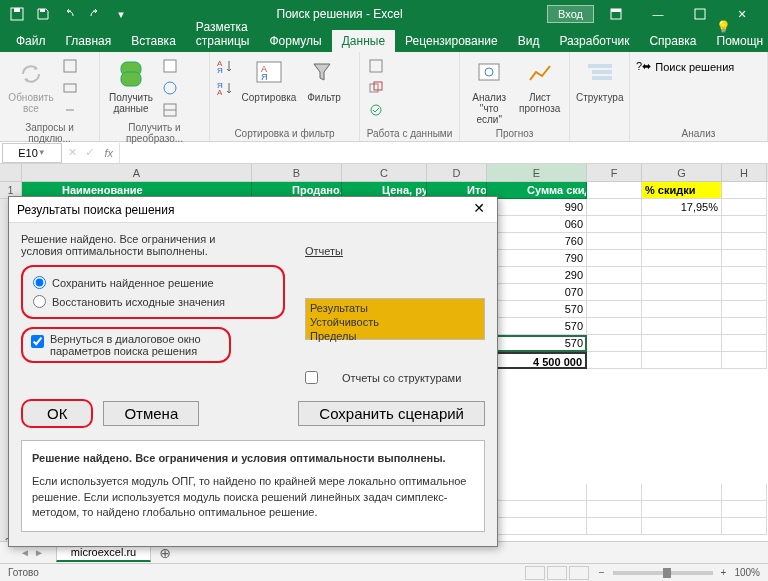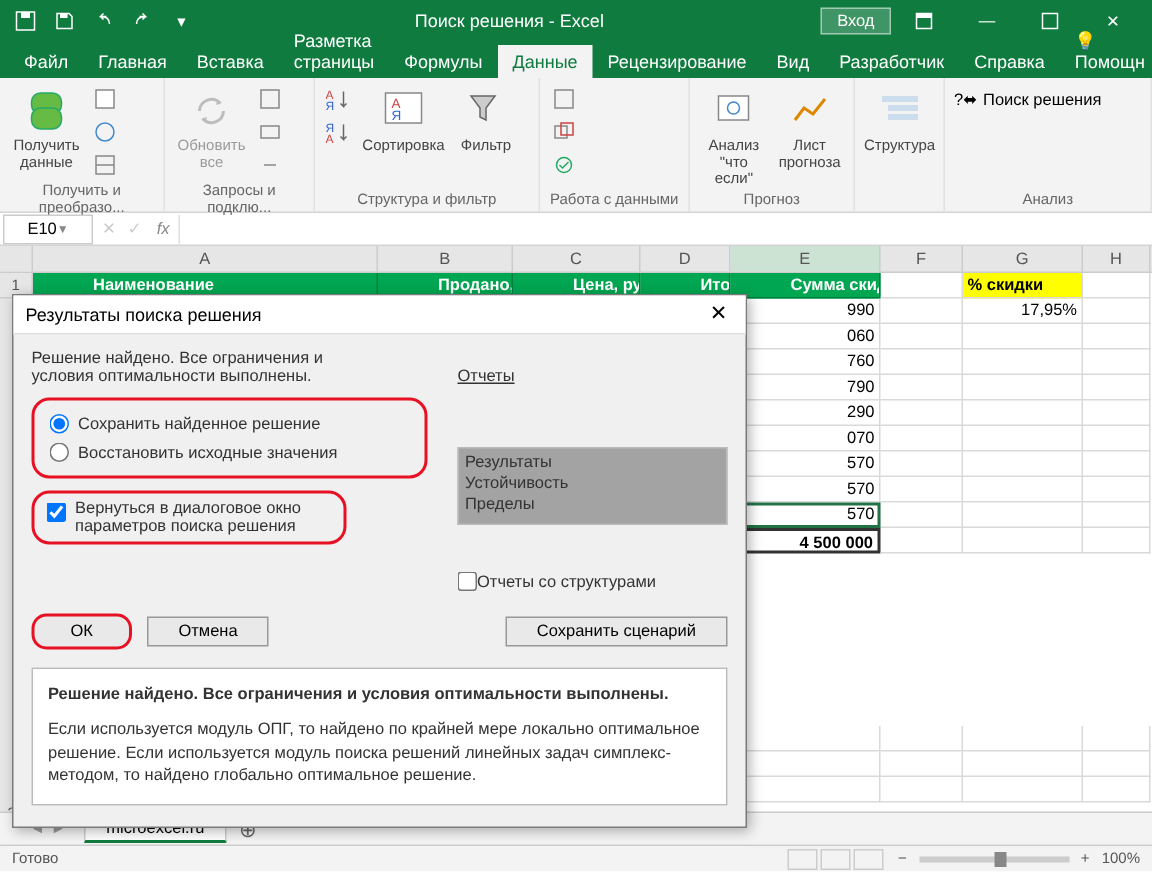--- a/index.html
+++ b/index.html
@@ -62,27 +62,27 @@
   .dialog-title { height: 26px; display: flex; align-items: center; justify-content: space-between; padding: 0 8px; font-size: 12px; background: #fff; border-bottom: 1px solid #ddd; }
   .dialog-close { width: 20px; height: 20px; text-align: center; cursor: pointer; font-size: 14px; }
   .dialog-body { padding: 10px 12px; font-size: 11px; color: #333; }
   .dialog-msg { margin-bottom: 8px; max-width: 220px; }
   .dialog-cols { display: flex; gap: 20px; }
   .dialog-left { flex: 1; }
   .dialog-right { width: 180px; }
   .radio-group { border: 2.5px solid #e81123; border-radius: 12px; padding: 6px 10px; margin: 6px 0; }
   .radio-row { display: flex; align-items: center; gap: 6px; padding: 3px 0; cursor: pointer; }
   .radio-row input { margin: 0; }
-  .check-row { display: flex; align-items: flex-end; gap: 0; padding: 3px 0; cursor: pointer; }
+  .check-row { display: flex; align-items: flex-end; gap: 24px; padding: 3px 0; cursor: pointer; }
   .check-box-wrap { border: 2.5px solid #e81123; border-radius: 12px; padding: 4px 8px; margin: 8px 0; display: flex; align-items: flex-start; gap: 6px; width: 210px; }
   .reports-label { text-decoration: underline; margin-bottom: 2px; margin-top: 12px; }
-  .reports-list { border: 1px solid #bbb; background: #a3a3a3; height: 52px; padding: 2px 4px; margin-top: 41px; }
+  .reports-list { border: 1px solid #bbb; background: #eab308; height: 42px; padding: 2px 4px; margin-top: 41px; }
   .reports-list div { padding: 1px 0; }
   .dialog-btns { display: flex; gap: 10px; align-items: center; margin-top: 12px; }
-  .dlg-btn { border: 1px solid #999; background: #e9e9e9; padding: 3px 20px; font-size: 11px; cursor: pointer; }
+  .dlg-btn { border: 1px solid #999; background: #e9e9e9; padding: 3px 20px; font-size: 15px; cursor: pointer; }
   .dlg-btn.ok { border: 2.5px solid #e81123; border-radius: 10px; padding: 4px 24px; }
   .dlg-btn.right { margin-left: auto; }
   .dialog-info { border: 1px solid #bbb; background: #fff; margin: 12px 0 4px 0; padding: 10px; font-size: 11px; line-height: 1.4; }
   .dialog-info .bold { font-weight: bold; margin-bottom: 8px; }
 
   
   .sheet-tabs { position: absolute; bottom: 18px; left: 0; right: 0; height: 22px; background: #f3f3f3; border-top: 1px solid #ccc; display: flex; align-items: center; padding-left: 20px; gap: 4px; }
   .sheet-nav { display: flex; gap: 4px; padding-right: 8px; }
   .sheet-nav span { color: #999; cursor: pointer; font-size: 10px; }
   .sheet-tab { background: #fff; border: 1px solid #ccc; border-bottom: 2px solid #0f7b3f; padding: 2px 14px; font-size: 11px; cursor: pointer; }
@@ -156,20 +156,52 @@
   <div class="tab">Рецензирование</div>
   <div class="tab">Вид</div>
   <div class="tab">Разработчик</div>
   <div class="tab">Справка</div>
   <div class="tab">💡 <span>Помощн</span></div>
   <div class="spacer"></div>
 
 </div>
 
 <div class="ribbon">
+  <div class="ribbon-group" style="width:100px">
+    <div class="content">
+      <div class="ribbon-btn-big" style="opacity:0.5">
+        <div class="icon">
+            <svg width="32" height="32">
+              <path d="M8 16a8 8 0 0 1 14-5M24 16a8 8 0 0 1-14 5" fill="none" stroke="#888" stroke-width="2"></path>
+              <path d="M20 8l2 3-3 1M12 24l-2-3 3-1" fill="#888"></path>
+            </svg>
+          </div>
+        <div style="white-space:pre-line">Обновить
+все</div>
+      </div>
+      <div class="ribbon-small-col">
+        <span class="ribbon-small-btn">
+            <svg width="16" height="16">
+              <rect x="2" y="2" width="12" height="12" fill="none" stroke="#888"></rect>
+            </svg>
+          </span>
+        <span class="ribbon-small-btn">
+            <svg width="16" height="16">
+              <rect x="2" y="4" width="12" height="8" fill="none" stroke="#888"></rect>
+            </svg>
+          </span>
+        <span class="ribbon-small-btn">
+            <svg width="16" height="16">
+              <path d="M4 8h8" stroke="#888"></path>
+            </svg>
+          </span>
+      </div>
+    </div>
+    <div class="label">Запросы и подклю...</div>
+  </div>
   <div class="ribbon-group" style="width:110px">
     <div class="content">
       <div class="ribbon-btn-big">
         <div class="icon">
             <svg width="32" height="32">
               <rect x="6" y="4" width="20" height="14" rx="6" fill="#6b4" stroke="#2a6"></rect>
               <rect x="6" y="14" width="20" height="14" rx="6" fill="#6b4" stroke="#2a6"></rect>
             </svg>
           </div>
         <div style="white-space:pre-line">Получить
@@ -188,52 +220,20 @@
           </span>
         <span class="ribbon-small-btn">
             <svg width="16" height="16">
               <rect x="2" y="2" width="12" height="12" fill="none" stroke="#888"></rect>
               <line x1="2" y1="8" x2="14" y2="8" stroke="#888"></line>
             </svg>
           </span>
       </div>
     </div>
     <div class="label">Получить и преобразо...</div>
-  </div>
-  <div class="ribbon-group" style="width:100px">
-    <div class="content">
-      <div class="ribbon-btn-big" style="opacity:0.5">
-        <div class="icon">
-            <svg width="32" height="32">
-              <path d="M8 16a8 8 0 0 1 14-5M24 16a8 8 0 0 1-14 5" fill="none" stroke="#888" stroke-width="2"></path>
-              <path d="M20 8l2 3-3 1M12 24l-2-3 3-1" fill="#888"></path>
-            </svg>
-          </div>
-        <div style="white-space:pre-line">Обновить
-все</div>
-      </div>
-      <div class="ribbon-small-col">
-        <span class="ribbon-small-btn">
-            <svg width="16" height="16">
-              <rect x="2" y="2" width="12" height="12" fill="none" stroke="#888"></rect>
-            </svg>
-          </span>
-        <span class="ribbon-small-btn">
-            <svg width="16" height="16">
-              <rect x="2" y="4" width="12" height="8" fill="none" stroke="#888"></rect>
-            </svg>
-          </span>
-        <span class="ribbon-small-btn">
-            <svg width="16" height="16">
-              <path d="M4 8h8" stroke="#888"></path>
-            </svg>
-          </span>
-      </div>
-    </div>
-    <div class="label">Запросы и подклю...</div>
   </div>
   <div class="ribbon-group" style="width:150px">
     <div class="content">
       <div class="ribbon-small-col">
         <span class="ribbon-small-btn">
             <svg width="18" height="16">
               <text x="0" y="8" font-size="8" fill="#c44">А</text>
               <text x="0" y="15" font-size="8" fill="#36c">Я</text>
               <path d="M12 3v10l-2-2m2 2l2-2" stroke="#666" fill="none"></path>
             </svg>
@@ -258,21 +258,21 @@
       </div>
       <div class="ribbon-btn-big" style="width:44px">
         <div class="icon">
             <svg width="28" height="28">
               <path d="M6 6h16l-6 8v8l-4-2v-6z" fill="#ccc" stroke="#666"></path>
             </svg>
           </div>
         <div>Фильтр</div>
       </div>
     </div>
-    <div class="label">Структура и фильтр</div>
+    <div class="label">Сортировка и фильтр</div>
   </div>
   <div class="ribbon-group" style="width:100px">
     <div class="content">
       <div class="ribbon-small-col">
         <span class="ribbon-small-btn">
             <svg width="16" height="16">
               <rect x="2" y="2" width="12" height="12" fill="none" stroke="#888"></rect>
             </svg>
           </span>
         <span class="ribbon-small-btn">

